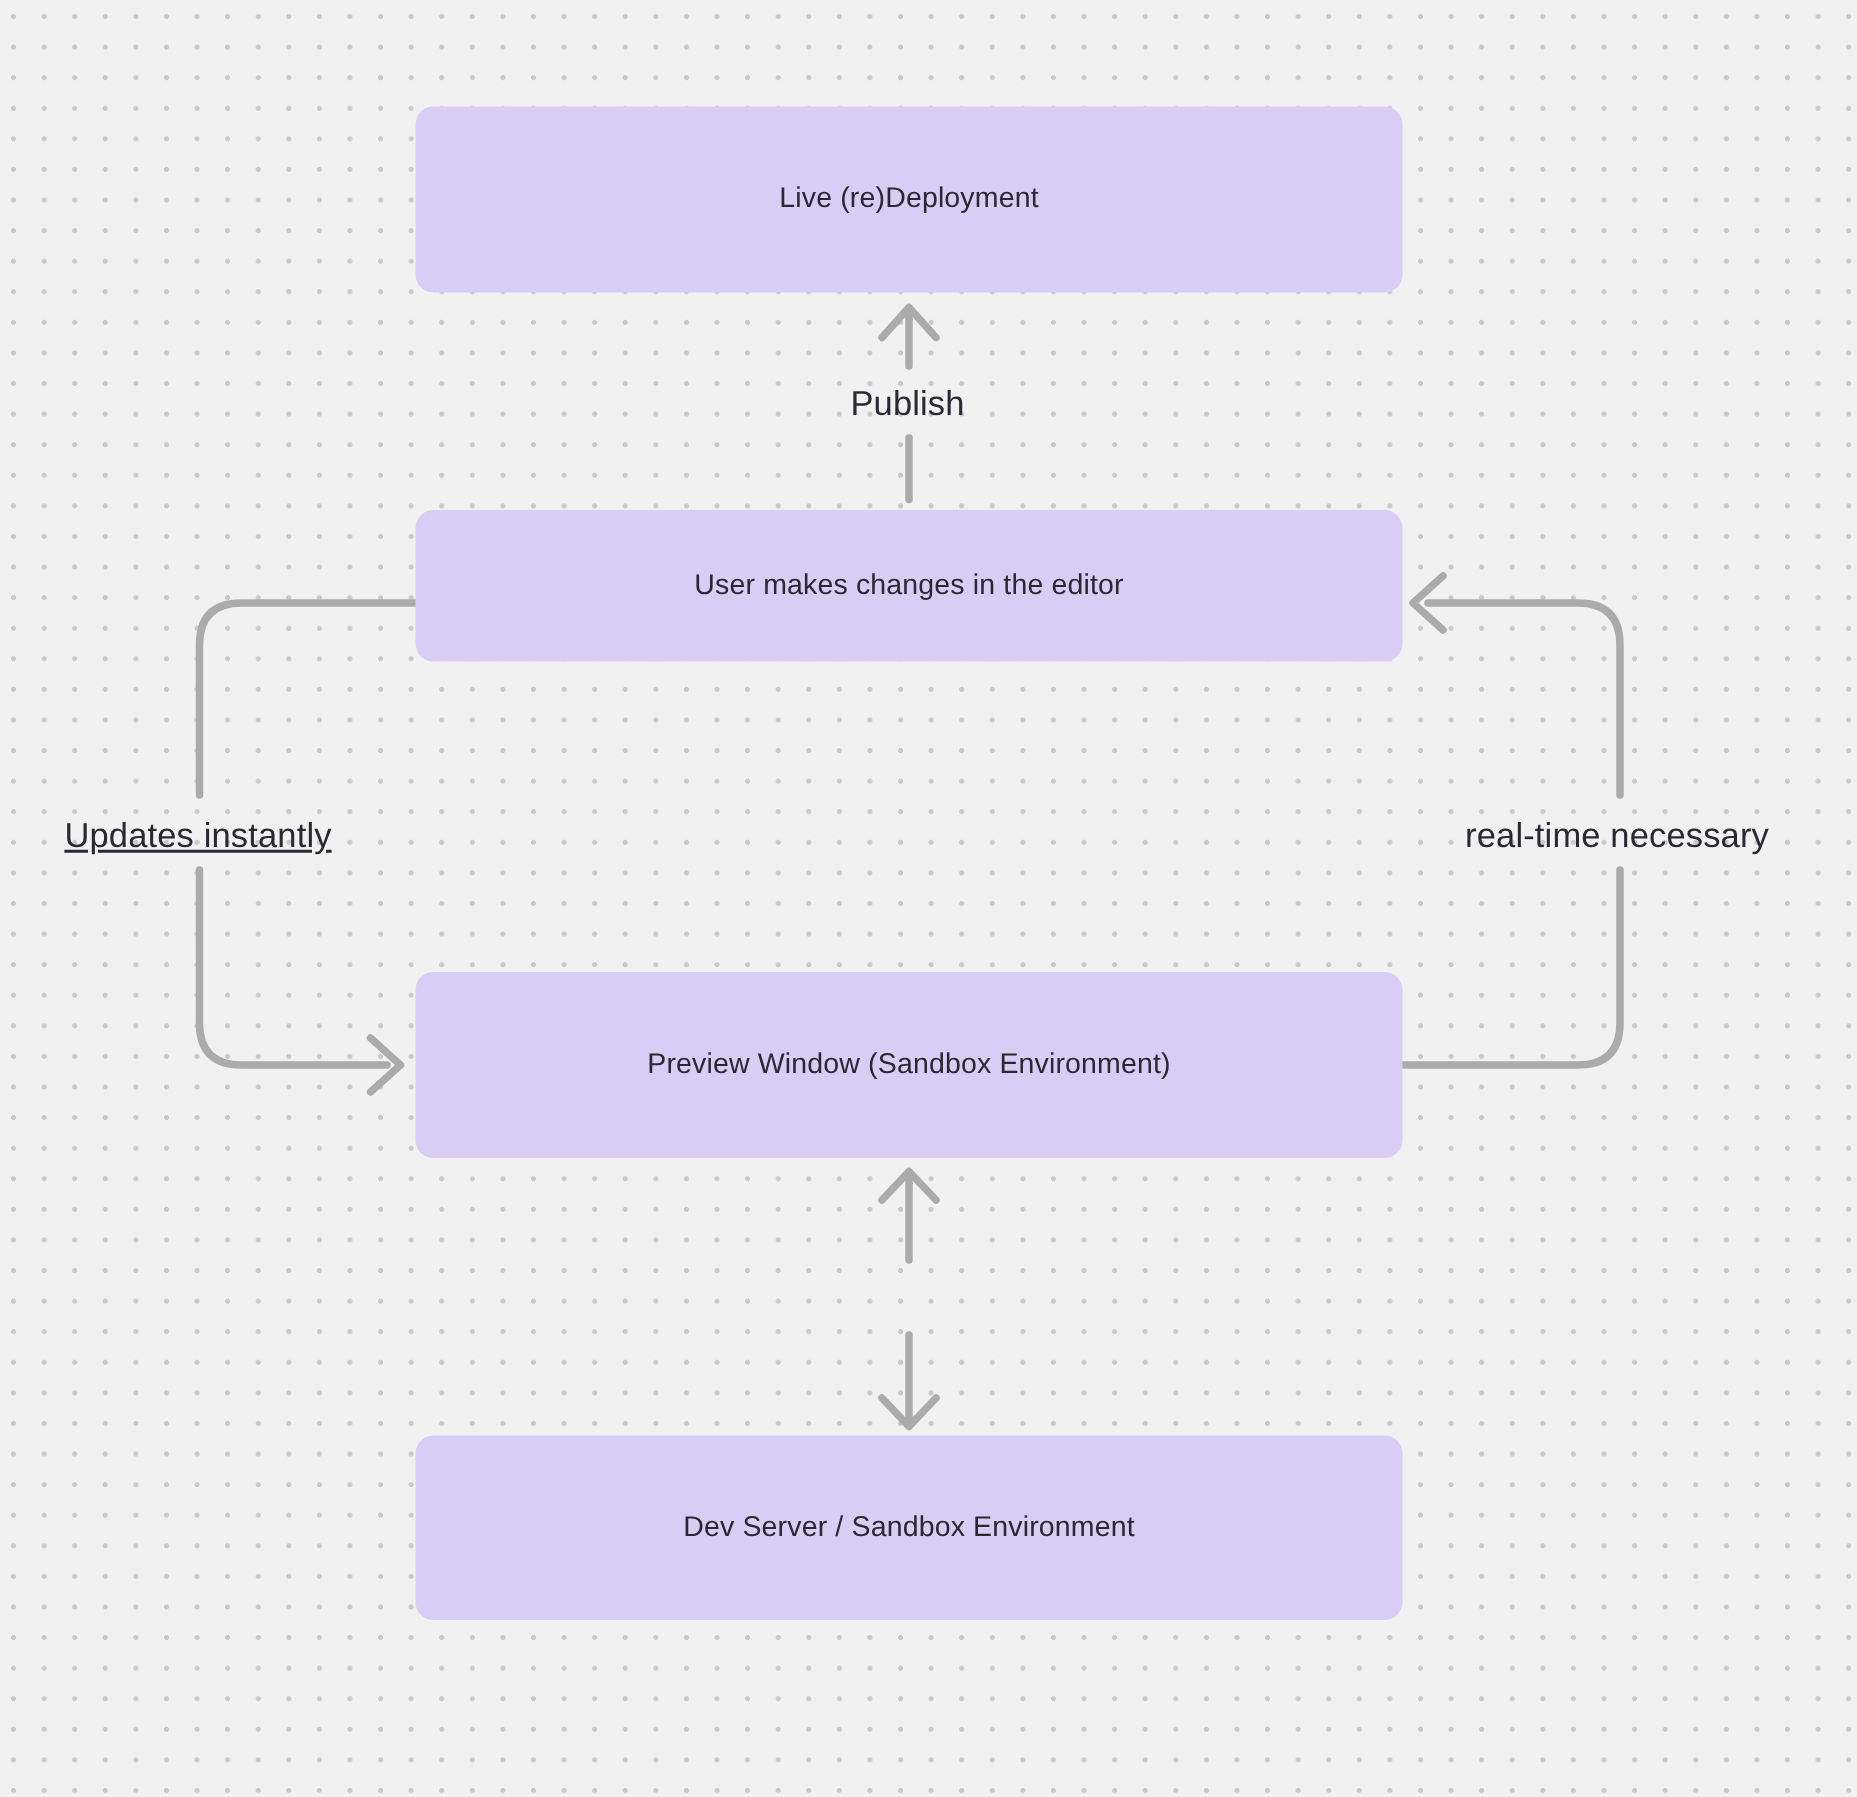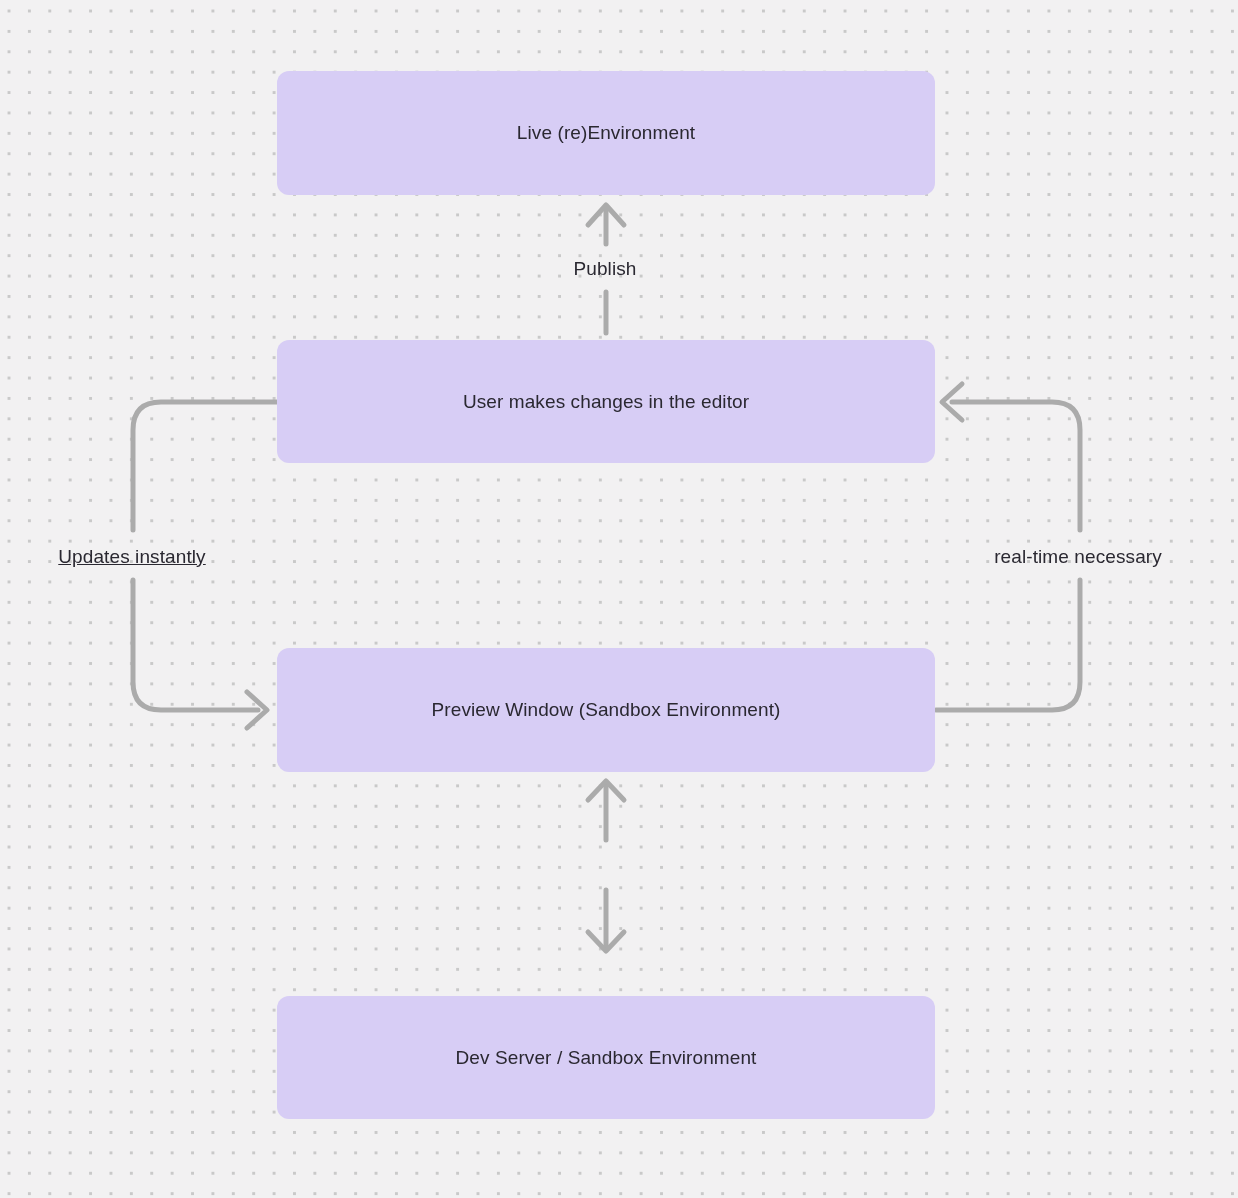--- a/index.html
+++ b/index.html
@@ -35,21 +35,21 @@
     text-align: center;
     color: var(--node-text);
     font-size: 19px;
     letter-spacing: 0.1px;
   }
   .edge-label {
     position: absolute;
     transform: translate(-50%, -50%);
     white-space: nowrap;
     color: var(--edge-label-text);
-    font-size: 19px;
+    font-size: 23px;
     letter-spacing: 0.1px;
   }
   svg.connectors {
     position: absolute;
     left: 0; top: 0;
     width: 1238px; height: 1198px;
   }
   .connector {
     fill: none;
     stroke: var(--connector);
@@ -85,32 +85,32 @@
 
     <g>
       <path class="connector" d="M 606 840 V 786"></path>
       <path class="connector" d="M 588 800 L 606 781 L 624 800"></path>
       <path class="connector" d="M 606 890 V 946"></path>
       <path class="connector" d="M 588 932 L 606 951 L 624 932"></path>
     </g>
   </svg>
 
   <div class="node" style="left:277px; top:71px; height:124px;">
-    <span>Live (re)Environment</span>
+    <span>Live (re)Deployment</span>
   </div>
 
-  <div class="node" style="left:277px; top:340px; height:123px;">
+  <div class="node" style="left:277px; top:340px; height:101px;">
     <span>User makes changes in the editor</span>
   </div>
 
   <div class="node" style="left:277px; top:648px; height:124px;">
     <span>Preview Window (Sandbox Environment)</span>
   </div>
 
-  <div class="node" style="left:277px; top:957px; height:123px;margin-top:39px;">
+  <div class="node" style="left:277px; top:957px; height:123px;">
     <span>Dev Server / Sandbox Environment</span>
   </div>
 
   <div class="edge-label" style="left:605px; top:269px;">Publish</div>
 
   <div class="edge-label" style="left:132px; top:557px;text-decoration:underline;">Updates instantly</div>
 
   <div class="edge-label" style="left:1078px; top:557px;">real-time necessary</div>
 
 

